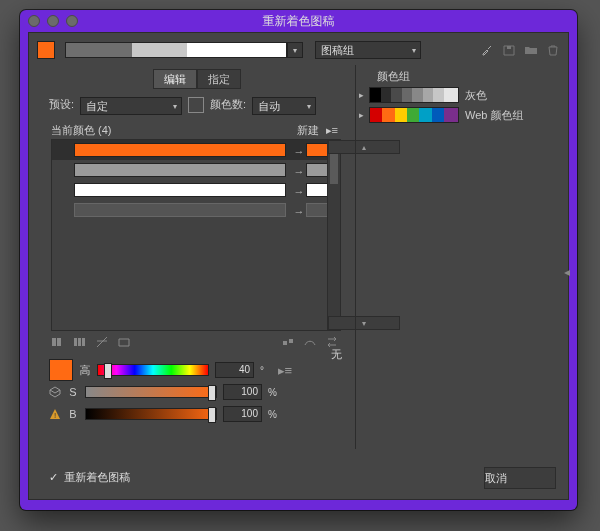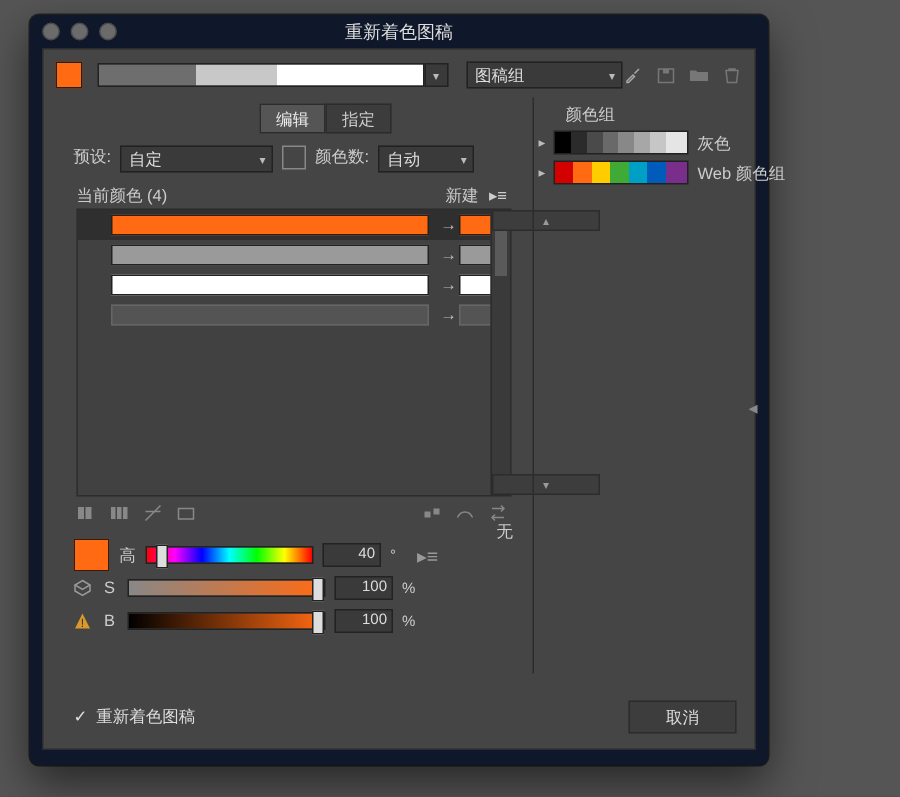--- a/index.html
+++ b/index.html
@@ -1,17 +1,17 @@
 <!DOCTYPE html>
 <html><head>
 <meta charset="utf-8">
 <style>
 html,body{margin:0;padding:0;background:#555;font-family:"Helvetica Neue",Arial,sans-serif;font-size:11px;color:#ccc;-webkit-font-smoothing:antialiased}
 .stage{width:600px;height:531px;position:relative}
-.win{position:absolute;left:20px;top:10px;width:492px;height:500px;background:#0f172a;border-radius:6px;box-shadow:0 12px 30px rgba(0,0,0,.55),0 0 0 1px rgba(0,0,0,.6)}
+.win{position:absolute;left:20px;top:10px;width:557px;height:500px;background:#6d28d9;border-radius:6px;box-shadow:0 12px 30px rgba(0,0,0,.55),0 0 0 1px rgba(0,0,0,.6)}
 .titlebar{height:20px;position:relative}
 .traffic{position:absolute;left:8px;top:5px;display:flex;gap:7px}
 .tl{width:10px;height:10px;border-radius:50%;background:#6b6b6b;border:1px solid #4a4a4a}
 .title{position:absolute;left:0;right:0;top:3px;text-align:center;font-size:12px;color:#ddd}
 .panel{position:absolute;left:8px;right:8px;top:22px;bottom:10px;background:#454545;border:1px solid #2c2c2c}
 .toprow{position:absolute;left:8px;right:8px;top:8px;height:18px;display:flex;align-items:center}
 .swatch-main{width:16px;height:16px;background:#ff6a13;border:1px solid #222}
 .grad-main{margin-left:10px;width:220px;height:14px;background:linear-gradient(to right,#6e6e6e 0 30%,#c8c8c8 30% 55%,#fff 55% 100%);border:1px solid #222}
 .grad-arrow{width:14px;height:14px;background:#3a3a3a;border:1px solid #222;display:flex;align-items:center;justify-content:center;color:#bbb;font-size:8px}
 .dd{height:16px;background:#3a3a3a;border:1px solid #222;color:#ddd;display:flex;align-items:center;padding:0 5px;position:relative}
@@ -20,21 +20,21 @@
 .iconrow{margin-left:auto;display:flex;gap:8px;color:#888}
 .icon{width:14px;height:14px;display:flex;align-items:center;justify-content:center}
 .icon svg{width:14px;height:14px}
 path,polyline,polygon,rect,circle{vector-effect:non-scaling-stroke}
 .cg-title{position:absolute;left:348px;top:36px;font-size:11px;color:#ccc}
 .cg-list{position:absolute;left:330px;top:52px;width:198px}
 .cg-row{display:flex;align-items:center;height:20px}
 .cg-tri{width:10px;color:#bbb;font-size:9px}
 .cg-sw{width:88px;height:14px;border:1px solid #222}
 .cg-label{margin-left:6px;color:#ccc;font-size:11px}
-.tabs{position:absolute;left:144px;top:36px;display:flex}
+.tabs{position:absolute;left:124px;top:36px;display:flex}
 .tab{height:18px;padding:0 10px;display:flex;align-items:center;border:1px solid #2c2c2c;background:#3c3c3c;color:#ccc;font-size:11px}
 .tab.sel{background:#555;color:#eee}
 .preset{position:absolute;left:20px;top:64px;display:flex;gap:6px}
 .dd-preset{width:90px}
 .dd-count{width:52px}
 .icon-doc{width:14px;height:14px;border:1px solid #888}
 .list-head{position:absolute;left:22px;top:90px;width:288px;display:flex;color:#ccc;font-size:11px}
 .list-head .new{margin-left:auto}
 .list{position:absolute;left:22px;top:106px;width:288px;height:190px;border:1px solid #2c2c2c;background:#414141}
 .row{display:flex;align-items:center;height:20px;margin:0}
@@ -54,21 +54,21 @@
 .hsb-label{width:12px;color:#ccc;font-size:11px;text-align:center}
 .rail{height:10px;border:1px solid #222;position:relative}
 .thumb-h{position:absolute;top:-2px;width:6px;height:14px;background:#ddd;border:1px solid #222}
 .num{width:34px;height:14px;background:#3a3a3a;border:1px solid #222;color:#ddd;font-size:10px;text-align:right;padding-right:3px;line-height:14px}
 .deg{color:#ccc;font-size:10px}
 .smicon{width:12px;height:12px}
 .wu{position:absolute;left:302px;top:314px;color:#ccc;font-size:11px}
 .chk{position:absolute;left:20px;bottom:14px;display:flex;align-items:center;gap:6px;color:#ddd;font-size:11px}
 .chk .mark{color:#e0e0e0}
 .btns{position:absolute;right:12px;bottom:10px;display:flex;gap:10px}
-.btn{width:70px;height:20px;border:1px solid #2c2c2c;background:#3d3d3d;color:#ddd;display:flex;align-items:center;justify-content:center;font-size:11px}
+.btn{width:70px;height:20px;border:1px solid #2c2c2c;background:#3d3d3d;color:#ddd;display:flex;align-items:center;justify-content:flex-start;font-size:11px}
 .btn.primary{border-color:#c06a2a;color:#eee}
 .vdots{position:absolute;right:-1px;top:232px;color:#888;font-size:12px;letter-spacing:-1px}
 .cg-divider{position:absolute;left:326px;top:32px;bottom:50px;width:1px;background:#2c2c2c}
 </style>
 </head>
 <body>
 <div class="stage">
 <div class="win">
   <div class="titlebar">
     <div class="traffic">

